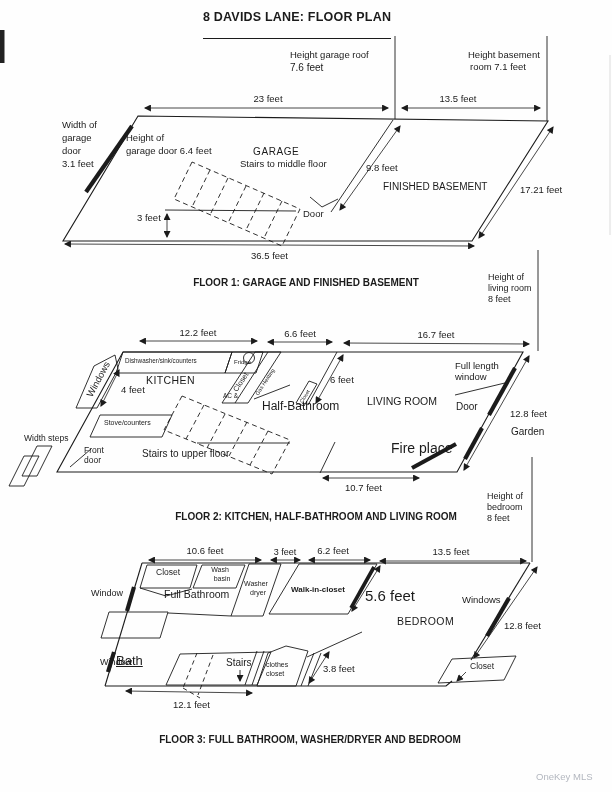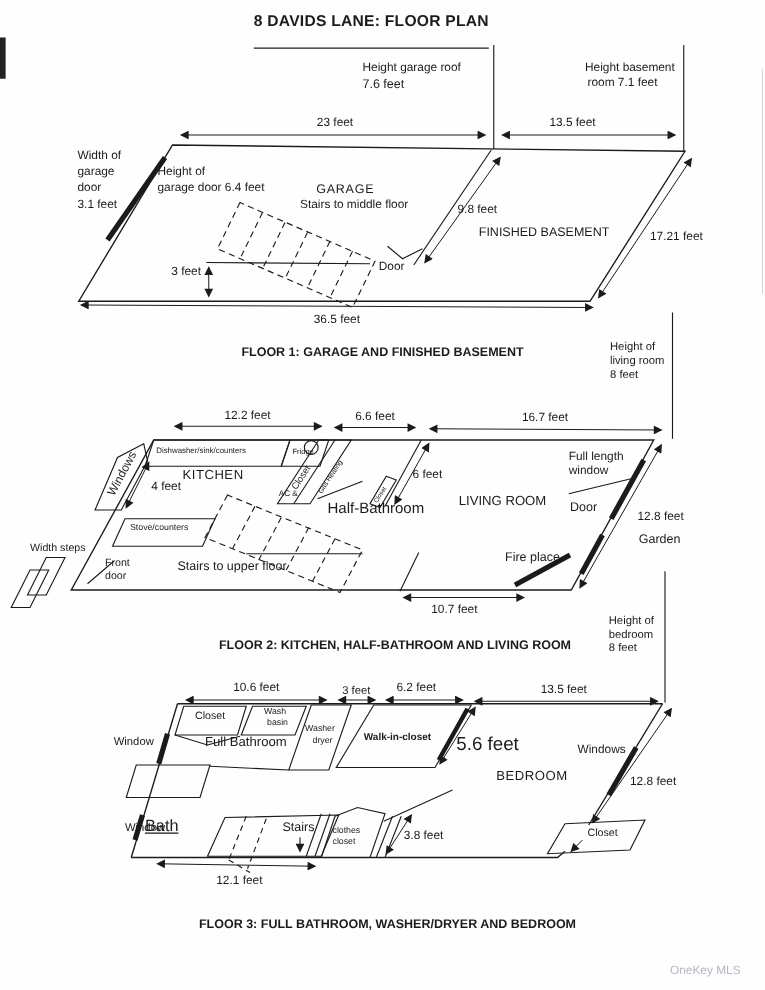--- a/index.html
+++ b/index.html
@@ -178,21 +178,21 @@
   <div class="lbl" style="left:223px; top:392px; font-size:6.5px;">AC &amp;</div>
   <div class="lbl rot" style="left:254px; top:393px; font-size:5.5px; transform:rotate(-57deg);">Gas Heating</div>
   <div class="lbl" style="left:330px; top:375px; font-size:9.5px;">6 feet</div>
   <div class="lbl rot" style="left:299px; top:401px; font-size:5px; transform:rotate(-57deg);">Closet</div>
   <div class="lbl" style="left:367px; top:396px; font-size:10.5px;">LIVING ROOM</div>
   <div class="lbl" style="left:455px; top:361px; font-size:9.5px;">Full length</div>
   <div class="lbl" style="left:455px; top:372px; font-size:9.5px;">window</div>
   <div class="lbl" style="left:456px; top:401px; font-size:10px;">Door</div>
   <div class="lbl" style="left:510px; top:409px; font-size:9.5px;">12.8 feet</div>
   <div class="lbl" style="left:511px; top:426px; font-size:10px;">Garden</div>
-  <div class="lbl" style="left:404px; top:441px; font-size:10px;">Fire place</div>
+  <div class="lbl" style="left:391px; top:441px; font-size:14px;">Fire place</div>
   <div class="lbl" style="left:104px; top:419px; font-size:7px;">Stove/counters</div>
   <div class="lbl" style="left:24px; top:434px; font-size:8.5px;">Width steps</div>
   <div class="lbl" style="left:84px; top:446px; font-size:8.5px;">Front</div>
   <div class="lbl" style="left:84px; top:456px; font-size:8.5px;">door</div>
   <div class="lbl" style="left:142px; top:448px; font-size:10px;">Stairs to upper floor</div>
   <div class="lbl" style="left:345px; top:483px; font-size:9.5px;">10.7 feet</div>
   <div class="lbl ctr b" style="left:156px; top:511px; width:320px; font-size:10px;">FLOOR 2: KITCHEN, HALF-BATHROOM AND LIVING ROOM</div>
   <div class="lbl" style="left:487px; top:491px; font-size:9px;">Height of</div>
   <div class="lbl" style="left:487px; top:502px; font-size:9px;">bedroom</div>
   <div class="lbl" style="left:487px; top:513px; font-size:9px;">8 feet</div>

